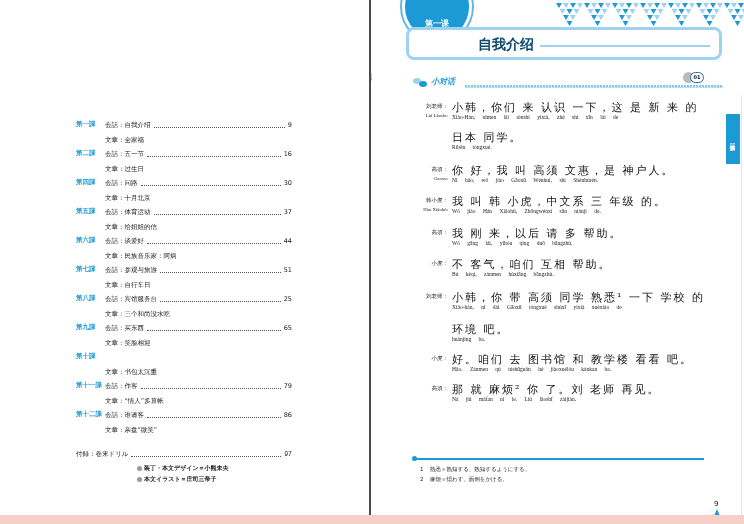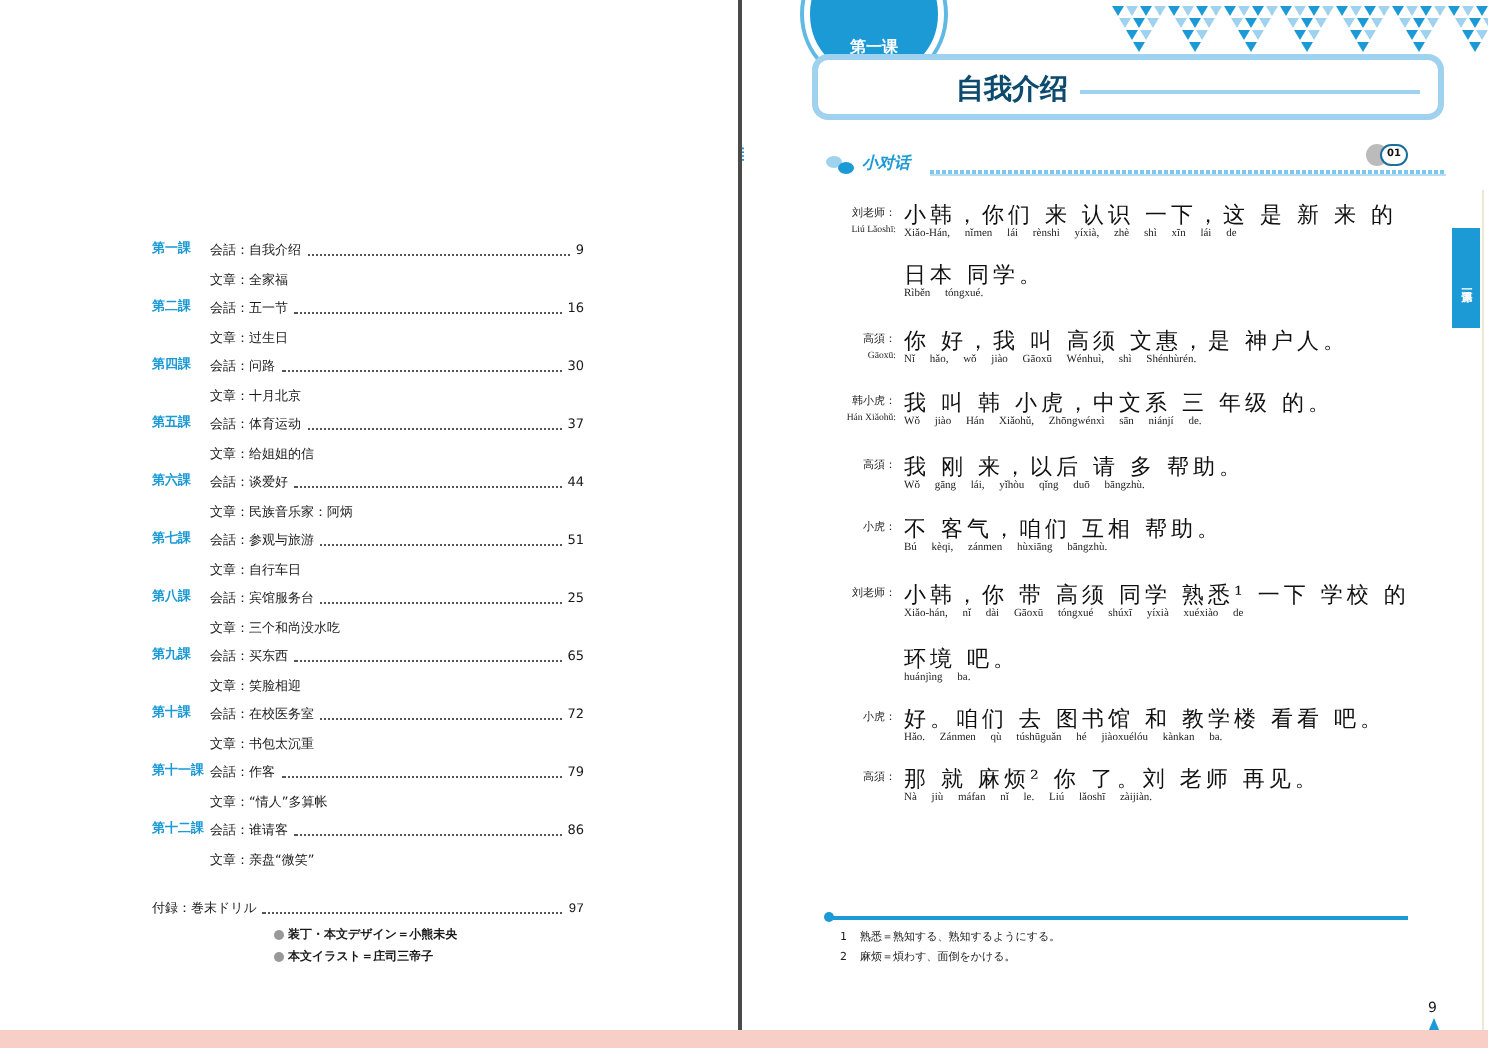--- a/index.html
+++ b/index.html
@@ -160,25 +160,20 @@
           <span class="lbl">会話：买东西</span>
           <span class="leader"></span>
           <span class="pg">65</span>
         </div>
         <div class="toc-row r2">
           <span class="lbl">文章：笑脸相迎</span>
         </div>
       </div>
       <div class="toc-lesson">
         <span class="toc-num">第十課</span>
-        <div class="toc-row r1">
-          <span class="lbl">会話：在校医务室</span>
-          <span class="leader"></span>
-          <span class="pg">72</span>
-        </div>
         <div class="toc-row r2">
           <span class="lbl">文章：书包太沉重</span>
         </div>
       </div>
       <div class="toc-lesson">
         <span class="toc-num">第十一課</span>
         <div class="toc-row r1">
           <span class="lbl">会話：作客</span>
           <span class="leader"></span>
           <span class="pg">79</span>

